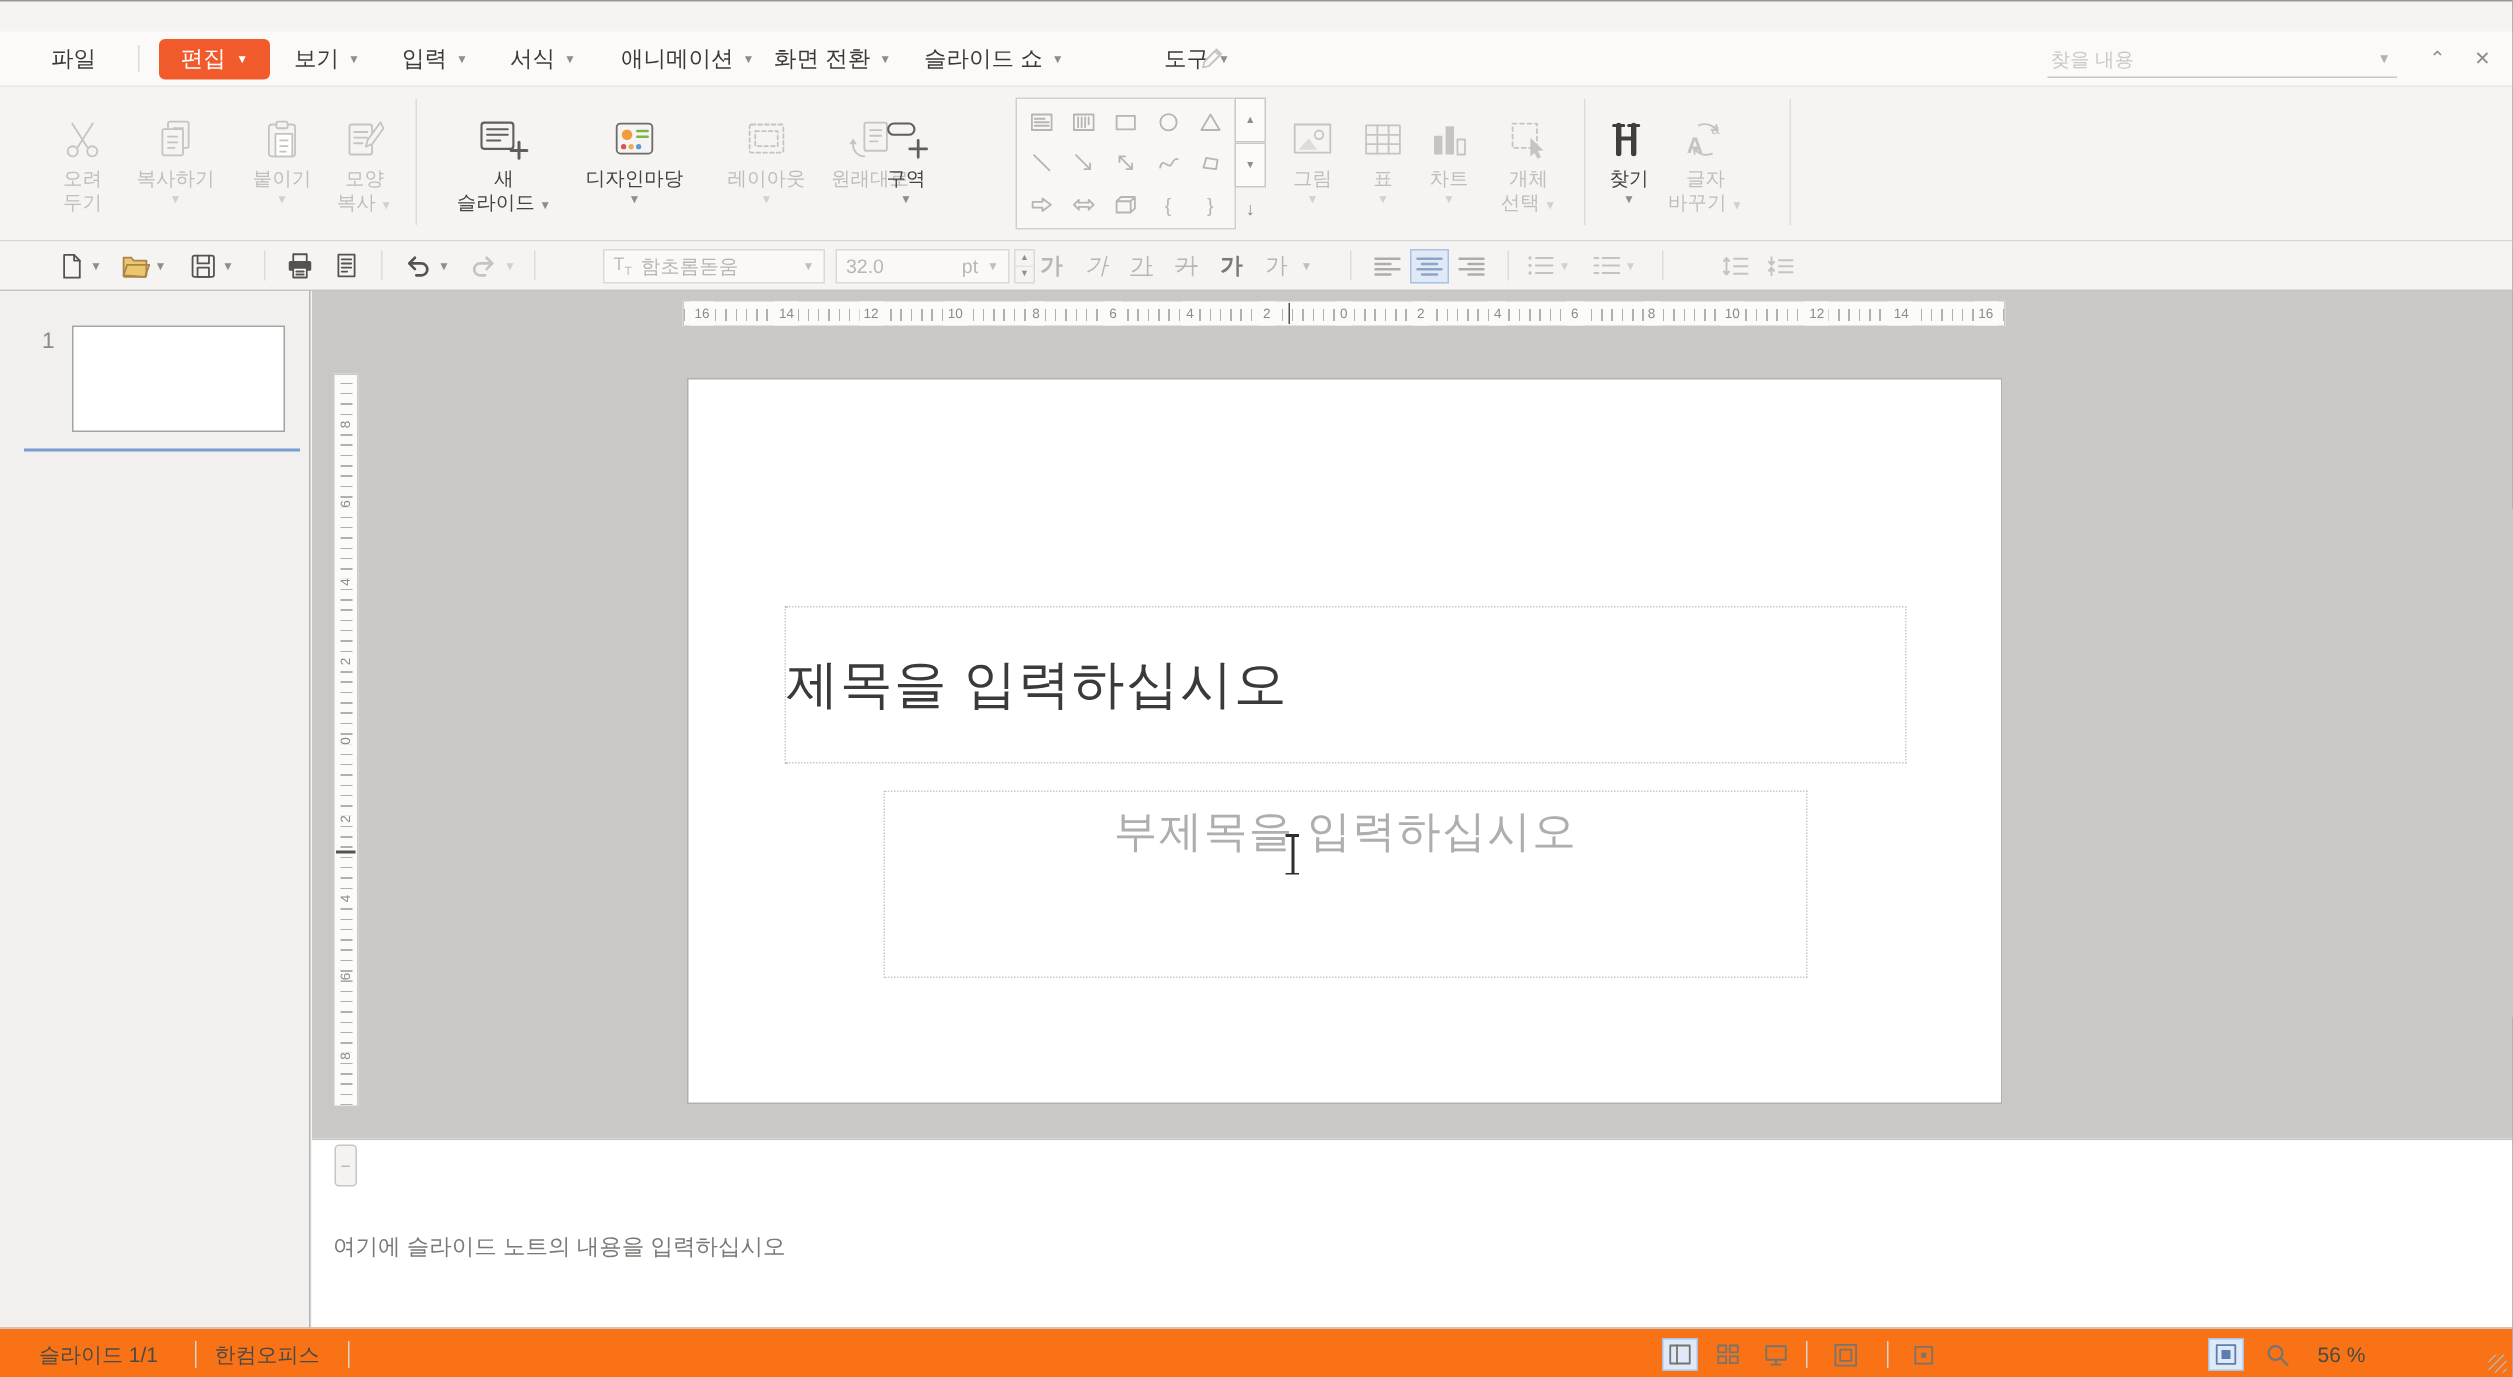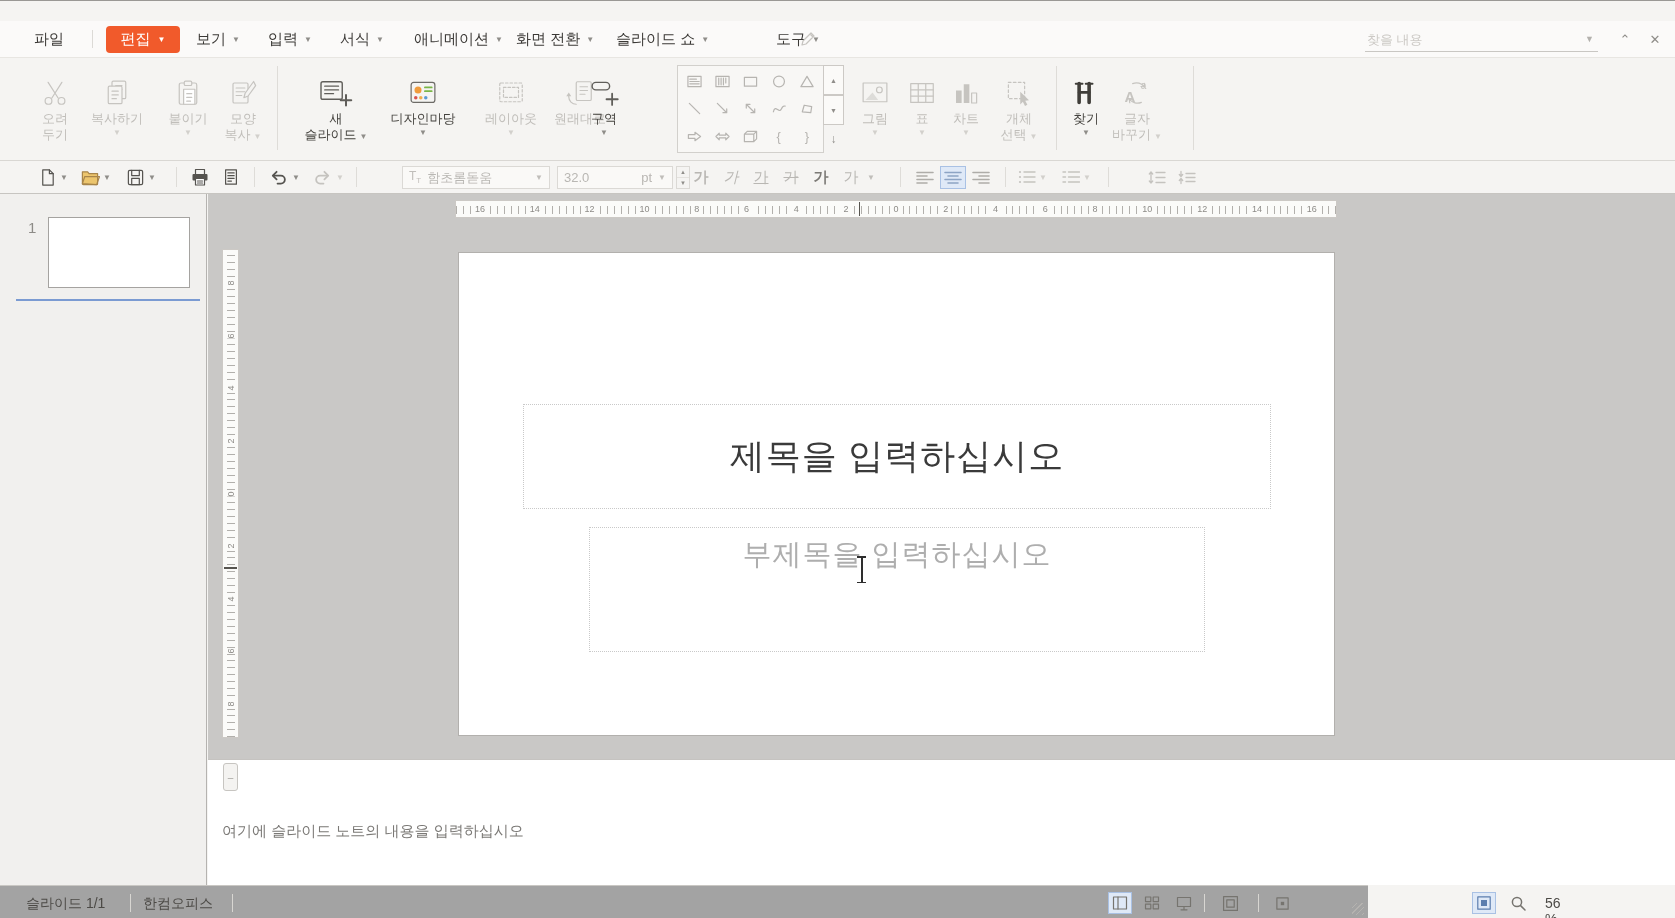--- a/index.html
+++ b/index.html
@@ -72,49 +72,49 @@
   
   .thumb-panel{position:absolute;left:0;top:193px;width:207px;height:691px;background:#f1f0ee;border-right:1px solid #b5b3b0;}
   .thumb-num{position:absolute;left:28px;top:25px;font-size:15px;color:#8d8b87;}
   .thumb{position:absolute;left:48px;top:23px;width:142px;height:71px;background:#fff;border:1px solid #a5a3a0;}
   .ins-line{position:absolute;left:16px;top:105px;width:184px;height:2px;background:#7b9bd2;}
   .editor-bg{position:absolute;left:208px;top:193px;width:1467px;height:565px;background:#c9c8c6;}
 
   .h-ruler{position:absolute;left:455px;top:199px;width:882px;height:18px;background:#fbfbf9;border:1px solid #ccc9c5;}
   .h-ruler .ticks{position:absolute;left:0;right:0;top:5px;height:8px;
       background:repeating-linear-gradient(90deg,#b2b0ac 0 1px,transparent 1px 6.87px);}
-  .h-ruler .nums{position:absolute;inset:0;display:flex;justify-content:space-between;align-items:center;padding:0 16px;text-align:right;}
+  .h-ruler .nums{position:absolute;inset:0;display:flex;justify-content:space-between;align-items:center;padding:0 4px;text-align:right;}
   .h-ruler .nums span{background:#fbfbf9;padding:0 3px;font-size:9px;color:#8d8b87;line-height:16px;}
   .h-marker{position:absolute;left:403px;top:1px;width:1px;height:14px;background:#56544f;}
 
   .v-ruler{position:absolute;left:222px;top:248px;width:17px;height:489px;background:#fbfbf9;border:1px solid #ccc9c5;}
   .v-ruler .ticks{position:absolute;top:0;bottom:0;left:4px;width:8px;
       background:repeating-linear-gradient(0deg,#b2b0ac 0 1px,transparent 1px 6.87px);}
   .v-ruler .nums{position:absolute;inset:0;display:flex;flex-direction:column;justify-content:space-between;align-items:center;padding:26px 0;}
   .v-ruler .nums span{background:#fbfbf9;font-size:9px;color:#8d8b87;transform:rotate(-90deg);padding:2px 0;}
   .v-marker{position:absolute;top:317px;left:1px;height:2px;width:13px;background:#56544f;}
   .ruler-btn{position:absolute;left:224px;top:761px;width:15px;height:28px;border:1px solid #c7c5c1;background:#f4f3f1;border-radius:3px;
              display:flex;align-items:center;justify-content:center;color:#a5a3a0;font-size:10px;}
 
   .slide{position:absolute;left:458px;top:251px;width:877px;height:484px;background:#fff;border:1px solid #b2b0ad;}
   .ph{position:absolute;border:1px dotted #c9c9c9;}
-  .ph-title{left:64px;top:151px;width:748px;height:105px;display:flex;align-items:center;justify-content:center;
+  .ph-title{left:64px;top:151px;width:748px;height:105px;display:flex;align-items:center;
             font-size:35px;color:#3a3a3a;letter-spacing:1px;}
   .ph-sub{left:130px;top:274px;width:616px;height:125px;text-align:center;padding-top:7px;font-size:29px;color:#aeaeae;letter-spacing:1px;}
   .caret{position:absolute;left:398px;top:303px;width:9px;height:27px;}
   .caret i{position:absolute;background:#2e2e2e;}
   .caret .st{left:4px;top:1px;width:1.5px;height:25px;}
   .caret .c1{left:0;top:0;width:9px;height:1.5px;}
   .caret .c2{left:0;bottom:0;width:9px;height:1.5px;}
 
   .notes{position:absolute;left:208px;top:758px;width:1467px;height:126px;background:#fff;border-top:1px solid #c5c3c0;}
   .notes-text{position:absolute;left:14px;top:62px;font-size:15px;color:#7b7976;}
 
   
-  .statusbar{position:absolute;left:0;top:884px;width:1368px;height:34px;background:#a3a3a3;border-top:1px solid #c9c7c3;font-size:14px;color:#4c4a46;}
+  .statusbar{position:absolute;left:0;top:884px;width:1675px;height:34px;background:#f97316;border-top:1px solid #c9c7c3;font-size:14px;color:#4c4a46;}
   .st-sep{position:absolute;top:8px;width:1px;height:18px;background:#d8d6d2;}
   .vbtn{position:absolute;top:6px;width:24px;height:22px;display:flex;align-items:center;justify-content:center;color:#76746f;}
   .vbtn.sel{background:#dfe9f7;border:1px solid #a9c1e4;}
   .grip{position:absolute;right:4px;bottom:4px;width:12px;height:12px;
         background:repeating-linear-gradient(135deg,transparent 0 3px,#b5b3b0 3px 4px);}
 </style>
 </head>
 <body>
 
 <div class="app">

